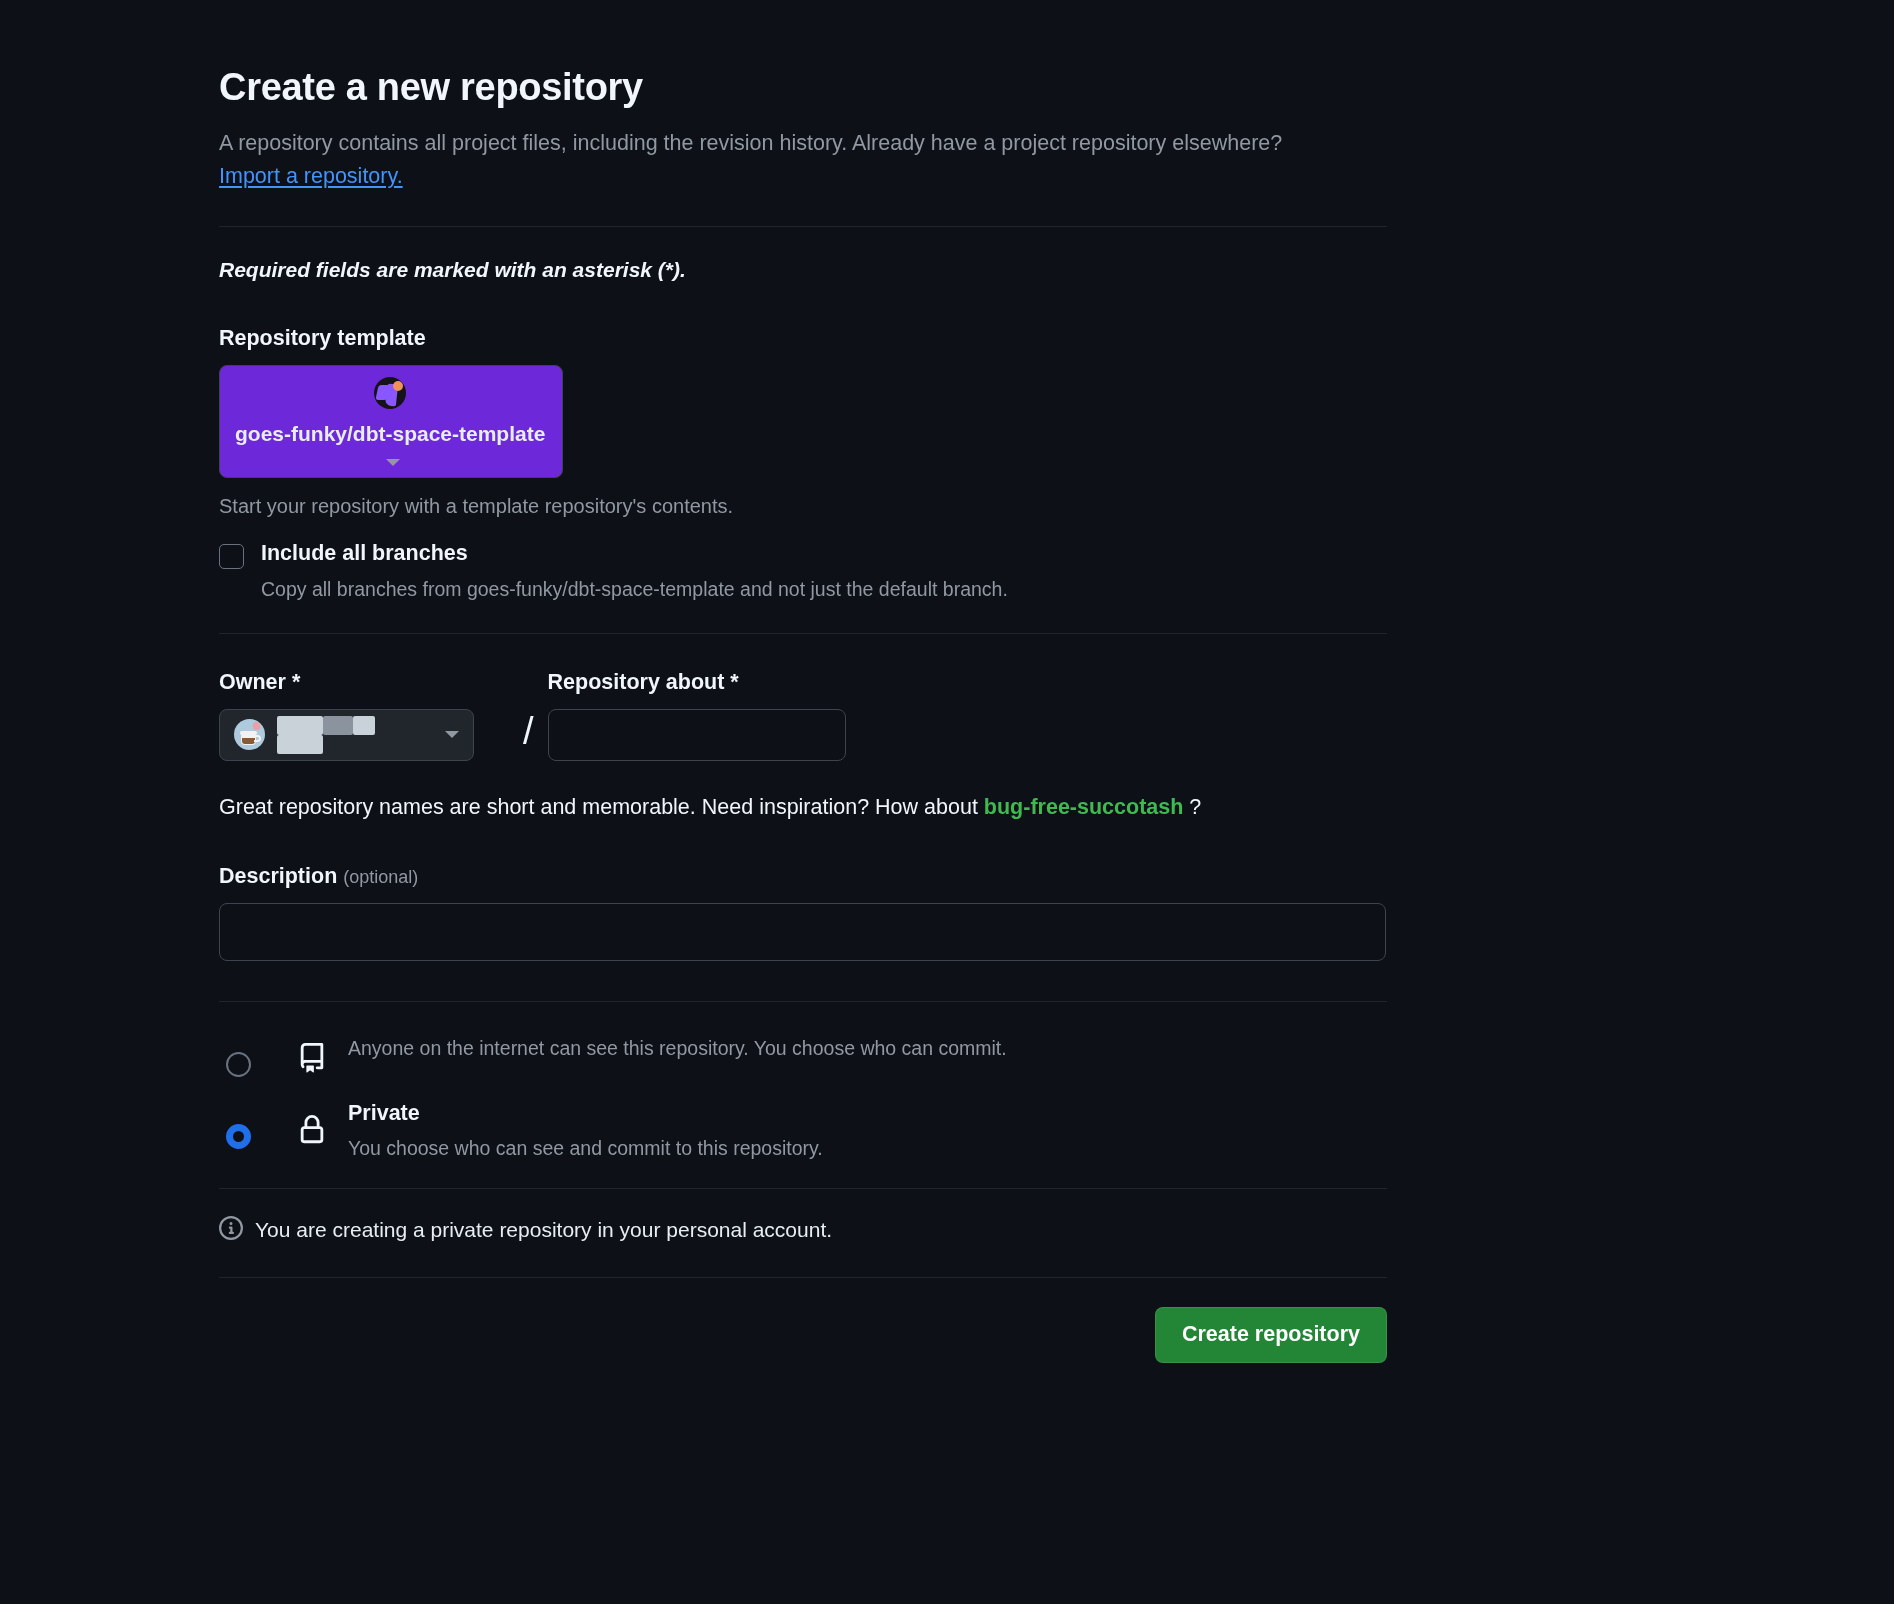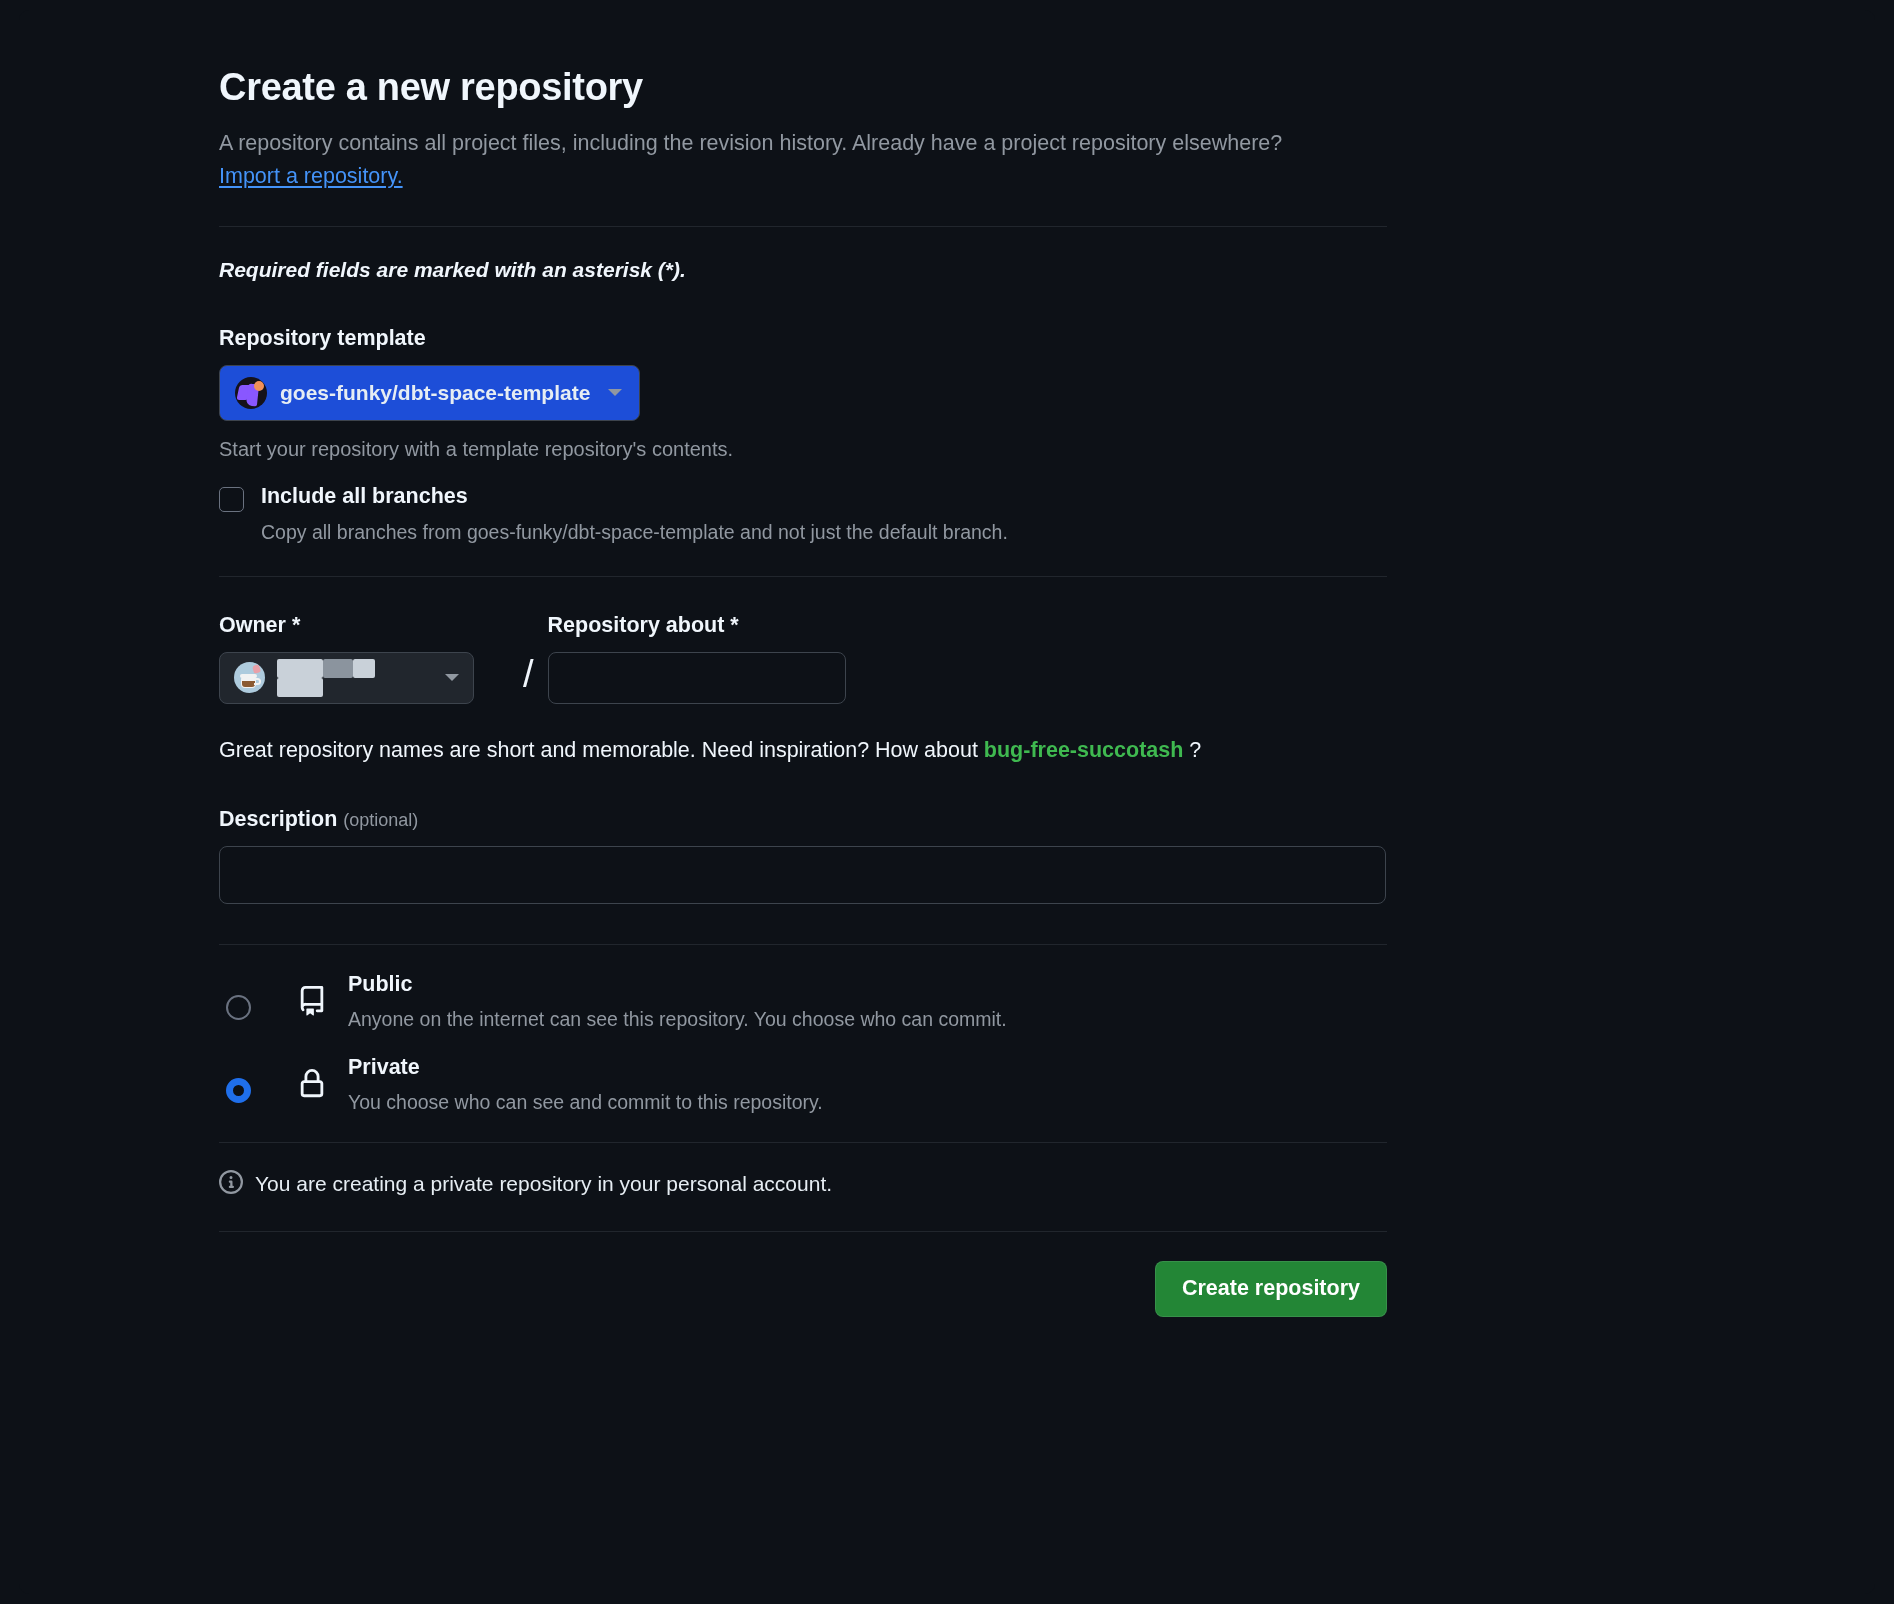--- a/index.html
+++ b/index.html
@@ -74,25 +74,26 @@
     font-weight: 400;
     font-size: 18px;
     color: #9198a1;
   }
 
   
   .tmpl-btn {
     display: inline-flex;
     align-items: center;
     gap: 13px;
-    background: #1d4ed8;
+    background: #6d28d9;
     border: 1px solid #3d444d;
     border-radius: 8px;
     padding: 11px 17px 11px 15px;
     cursor: pointer;
+    flex-direction: column;
   }
   .tmpl-avatar {
     width: 32px; height: 32px;
     border-radius: 50%;
     background: #15121a;
     position: relative;
     overflow: hidden;
     flex: 0 0 auto;
   }
   .tmpl-avatar .sh-purple-a {
@@ -445,21 +446,20 @@
 
       
       <div class="vis-row">
         <span class="radio"></span>
         <span class="vis-icon">
           <svg width="30" height="30" viewBox="0 0 16 16" fill="currentColor" aria-hidden="true">
             <path d="M2 2.5A2.5 2.5 0 0 1 4.5 0h8.75a.75.75 0 0 1 .75.75v12.5a.75.75 0 0 1-.75.75h-2.5a.75.75 0 0 1 0-1.5h1.75v-2h-8a1 1 0 0 0-.714 1.7.75.75 0 1 1-1.072 1.05A2.495 2.495 0 0 1 2 11.5Zm10.5-1h-8a1 1 0 0 0-1 1v6.708A2.486 2.486 0 0 1 4.5 9h8ZM5 12.25a.25.25 0 0 1 .25-.25h3.5a.25.25 0 0 1 .25.25v3.25a.25.25 0 0 1-.4.2l-1.45-1.087a.249.249 0 0 0-.3 0L5.4 15.7a.25.25 0 0 1-.4-.2Z"></path>
           </svg>
         </span>
         <span class="vis-text">
-          <p class="vis-title">Public</p>
           <p class="vis-sub">Anyone on the internet can see this repository. You choose who can commit.</p>
         </span>
       </div>
 
       
       <div class="vis-row" style="margin-top:23px;">
         <span class="radio on"></span>
         <span class="vis-icon">
           <svg width="30" height="30" viewBox="0 0 16 16" fill="currentColor" aria-hidden="true">
             <path d="M4 4a4 4 0 0 1 8 0v2h.25c.966 0 1.75.784 1.75 1.75v5.5A1.75 1.75 0 0 1 12.25 15h-8.5A1.75 1.75 0 0 1 2 13.25v-5.5C2 6.784 2.784 6 3.75 6H4Zm8.25 3.5h-8.5a.25.25 0 0 0-.25.25v5.5c0 .138.112.25.25.25h8.5a.25.25 0 0 0 .25-.25v-5.5a.25.25 0 0 0-.25-.25ZM10.5 6V4a2.5 2.5 0 1 0-5 0v2Z"></path>

